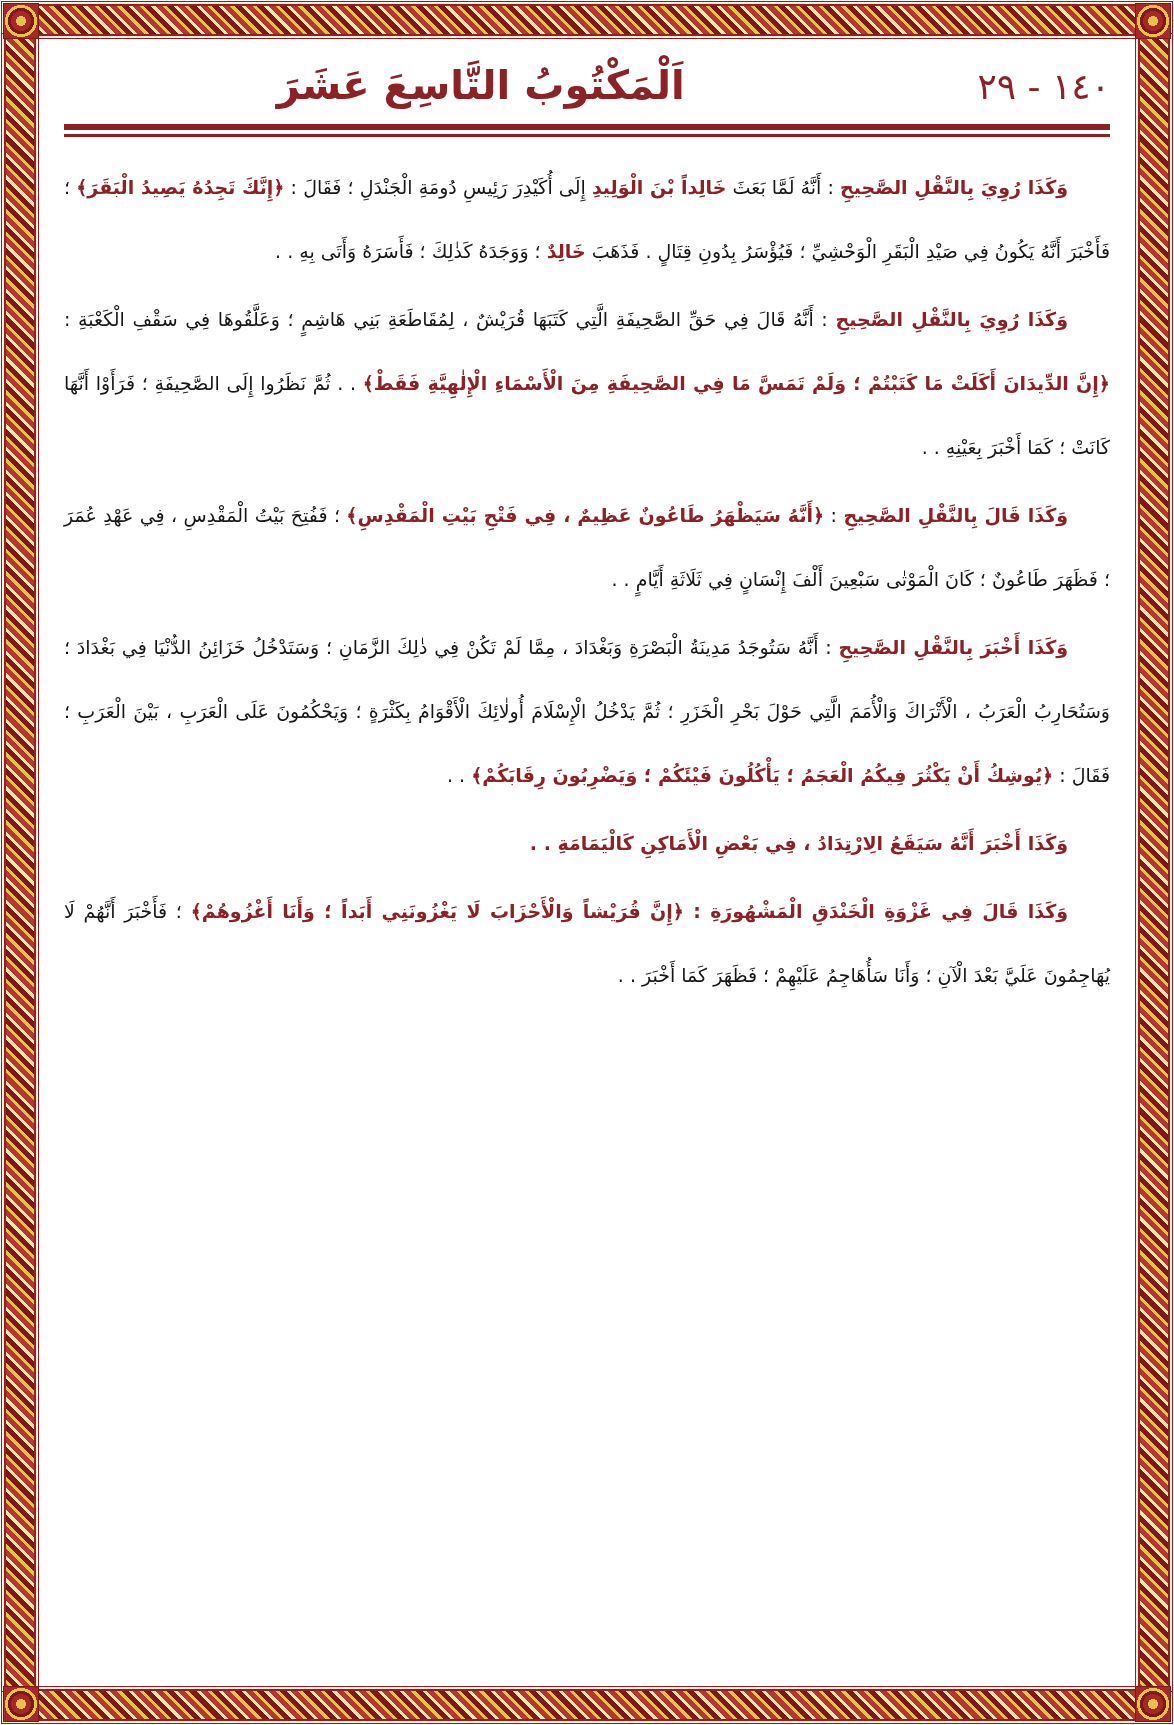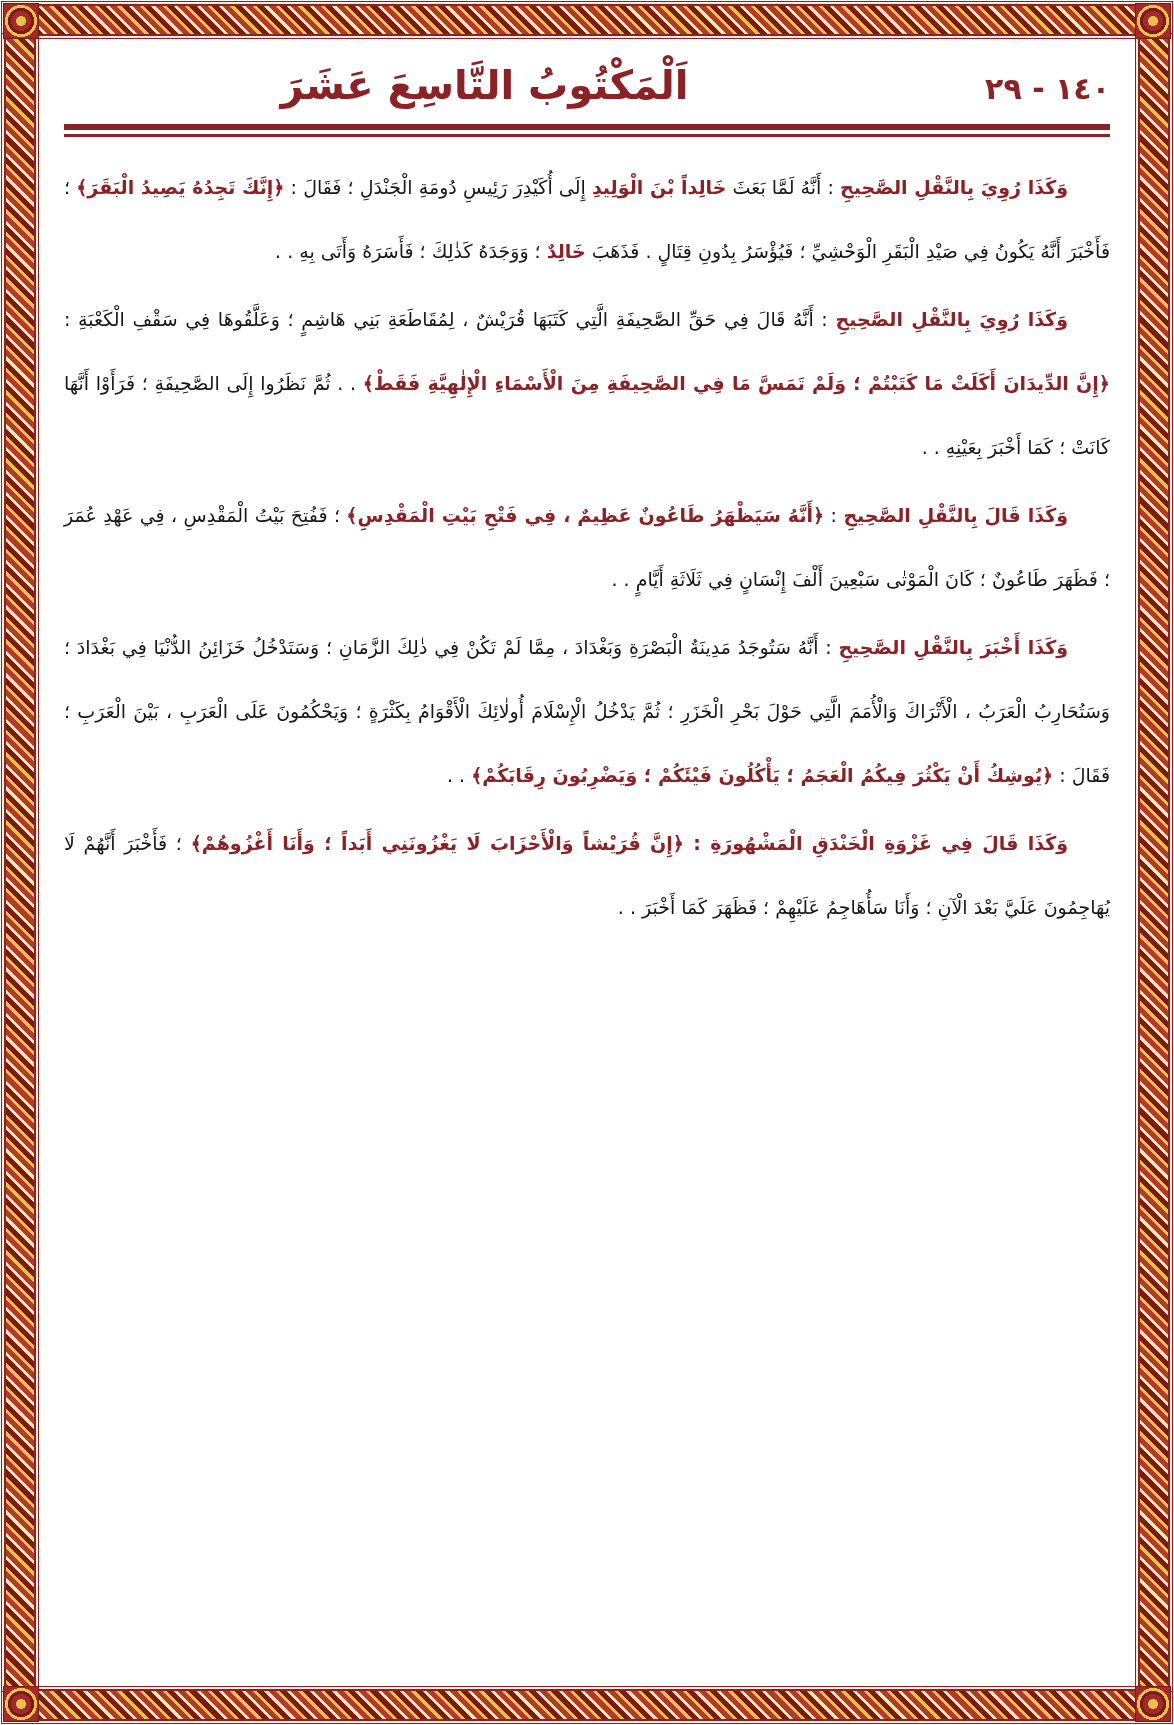--- a/index.html
+++ b/index.html
@@ -43,22 +43,22 @@
   }
   .header-row{
     display:flex;
     flex-direction:row;       
     align-items:baseline;
     margin-top:14px;
     height:52px;
   }
   .page-ref{
     color:#8b2226;
-    font-size:30px;
-    font-weight:bold;
+    font-size:36px;
+    font-weight:normal;
     letter-spacing:2px;
     white-space:nowrap;
     flex:0 0 auto;
   }
   .title-wrap{
     flex:1 1 auto;
     text-align:center;
   }
   .page-title{
     color:#8b2226;
@@ -113,17 +113,18 @@
       <div class="rule-thick"></div>
       <div class="rule-gap"></div>
       <div class="rule-thin"></div>
     </div>
 
     <div class="body-text">
         <p class="para"><span class="seg red">وَكَذَا رُوِيَ بِالنَّقْلِ الصَّحِيحِ</span><span class="seg"> : أَنَّهُ لَمَّا بَعَثَ </span><span class="seg red">خَالِداً بْنَ الْوَلِيدِ</span><span class="seg"> إِلَى أُكَيْدِرَ رَئِيسِ دُومَةِ الْجَنْدَلِ ؛ فَقَالَ : </span><span class="seg red">﴿إِنَّكَ تَجِدُهُ يَصِيدُ الْبَقَرَ﴾</span><span class="seg"> ؛ فَأَخْبَرَ أَنَّهُ يَكُونُ فِي صَيْدِ الْبَقَرِ الْوَحْشِيِّ ؛ فَيُؤْسَرُ بِدُونِ قِتَالٍ . فَذَهَبَ </span><span class="seg red">خَالِدٌ</span><span class="seg"> ؛ وَوَجَدَهُ كَذٰلِكَ ؛ فَأَسَرَهُ وَأَتَى بِهِ . .</span></p>
         <p class="para"><span class="seg red">وَكَذَا رُوِيَ بِالنَّقْلِ الصَّحِيحِ</span><span class="seg"> : أَنَّهُ قَالَ فِي حَقِّ الصَّحِيفَةِ الَّتِي كَتَبَهَا قُرَيْشٌ ، لِمُقَاطَعَةِ بَنِي هَاشِمٍ ؛ وَعَلَّقُوهَا فِي سَقْفِ الْكَعْبَةِ : </span><span class="seg red">﴿إِنَّ الدِّيدَانَ أَكَلَتْ مَا كَتَبْتُمْ ؛ وَلَمْ تَمَسَّ مَا فِي الصَّحِيفَةِ مِنَ الْأَسْمَاءِ الْإِلٰهِيَّةِ فَقَطْ﴾</span><span class="seg"> . . ثُمَّ نَظَرُوا إِلَى الصَّحِيفَةِ ؛ فَرَأَوْا أَنَّهَا كَانَتْ ؛ كَمَا أَخْبَرَ بِعَيْنِهِ . .</span></p>
         <p class="para"><span class="seg red">وَكَذَا قَالَ بِالنَّقْلِ الصَّحِيحِ</span><span class="seg"> : </span><span class="seg red">﴿أَنَّهُ سَيَظْهَرُ طَاعُونٌ عَظِيمٌ ، فِي فَتْحِ بَيْتِ الْمَقْدِسِ﴾</span><span class="seg"> ؛ فَفُتِحَ بَيْتُ الْمَقْدِسِ ، فِي عَهْدِ عُمَرَ ؛ فَظَهَرَ طَاعُونٌ ؛ كَانَ الْمَوْتٰى سَبْعِينَ أَلْفَ إِنْسَانٍ فِي ثَلَاثَةِ أَيَّامٍ . .</span></p>
         <p class="para"><span class="seg red">وَكَذَا أَخْبَرَ بِالنَّقْلِ الصَّحِيحِ</span><span class="seg"> : أَنَّهُ سَتُوجَدُ مَدِينَةُ الْبَصْرَةِ وَبَغْدَادَ ، مِمَّا لَمْ تَكُنْ فِي ذٰلِكَ الزَّمَانِ ؛ وَسَتَدْخُلُ خَزَائِنُ الدُّنْيَا فِي بَغْدَادَ ؛ وَسَتُحَارِبُ الْعَرَبُ ، الْأَتْرَاكَ وَالْأُمَمَ الَّتِي حَوْلَ بَحْرِ الْخَزَرِ ؛ ثُمَّ يَدْخُلُ الْإِسْلَامَ أُولٰائِكَ الْأَقْوَامُ بِكَثْرَةٍ ؛ وَيَحْكُمُونَ عَلَى الْعَرَبِ ، بَيْنَ الْعَرَبِ ؛ فَقَالَ : </span><span class="seg red">﴿يُوشِكُ أَنْ يَكْثُرَ فِيكُمُ الْعَجَمُ ؛ يَأْكُلُونَ فَيْئَكُمْ ؛ وَيَضْرِبُونَ رِقَابَكُمْ﴾</span><span class="seg"> . .</span></p>
+        <p class="para"><span class="seg red">وَكَذَا أَخْبَرَ أَنَّهُ سَيَقَعُ الِارْتِدَادُ ، فِي بَعْضِ الْأَمَاكِنِ كَالْيَمَامَةِ . .</span></p>
         <p class="para"><span class="seg red">وَكَذَا قَالَ فِي غَزْوَةِ الْخَنْدَقِ الْمَشْهُورَةِ : ﴿إِنَّ قُرَيْشاً وَالْأَحْزَابَ لَا يَغْزُونَنِي أَبَداً ؛ وَأَنَا أَغْزُوهُمْ﴾</span><span class="seg"> ؛ فَأَخْبَرَ أَنَّهُمْ لَا يُهَاجِمُونَ عَلَيَّ بَعْدَ الْآنِ ؛ وَأَنَا سَأُهَاجِمُ عَلَيْهِمْ ؛ فَظَهَرَ كَمَا أَخْبَرَ . .</span></p>
       </div>
 
   </div>
 </div>
 
 </body></html>

